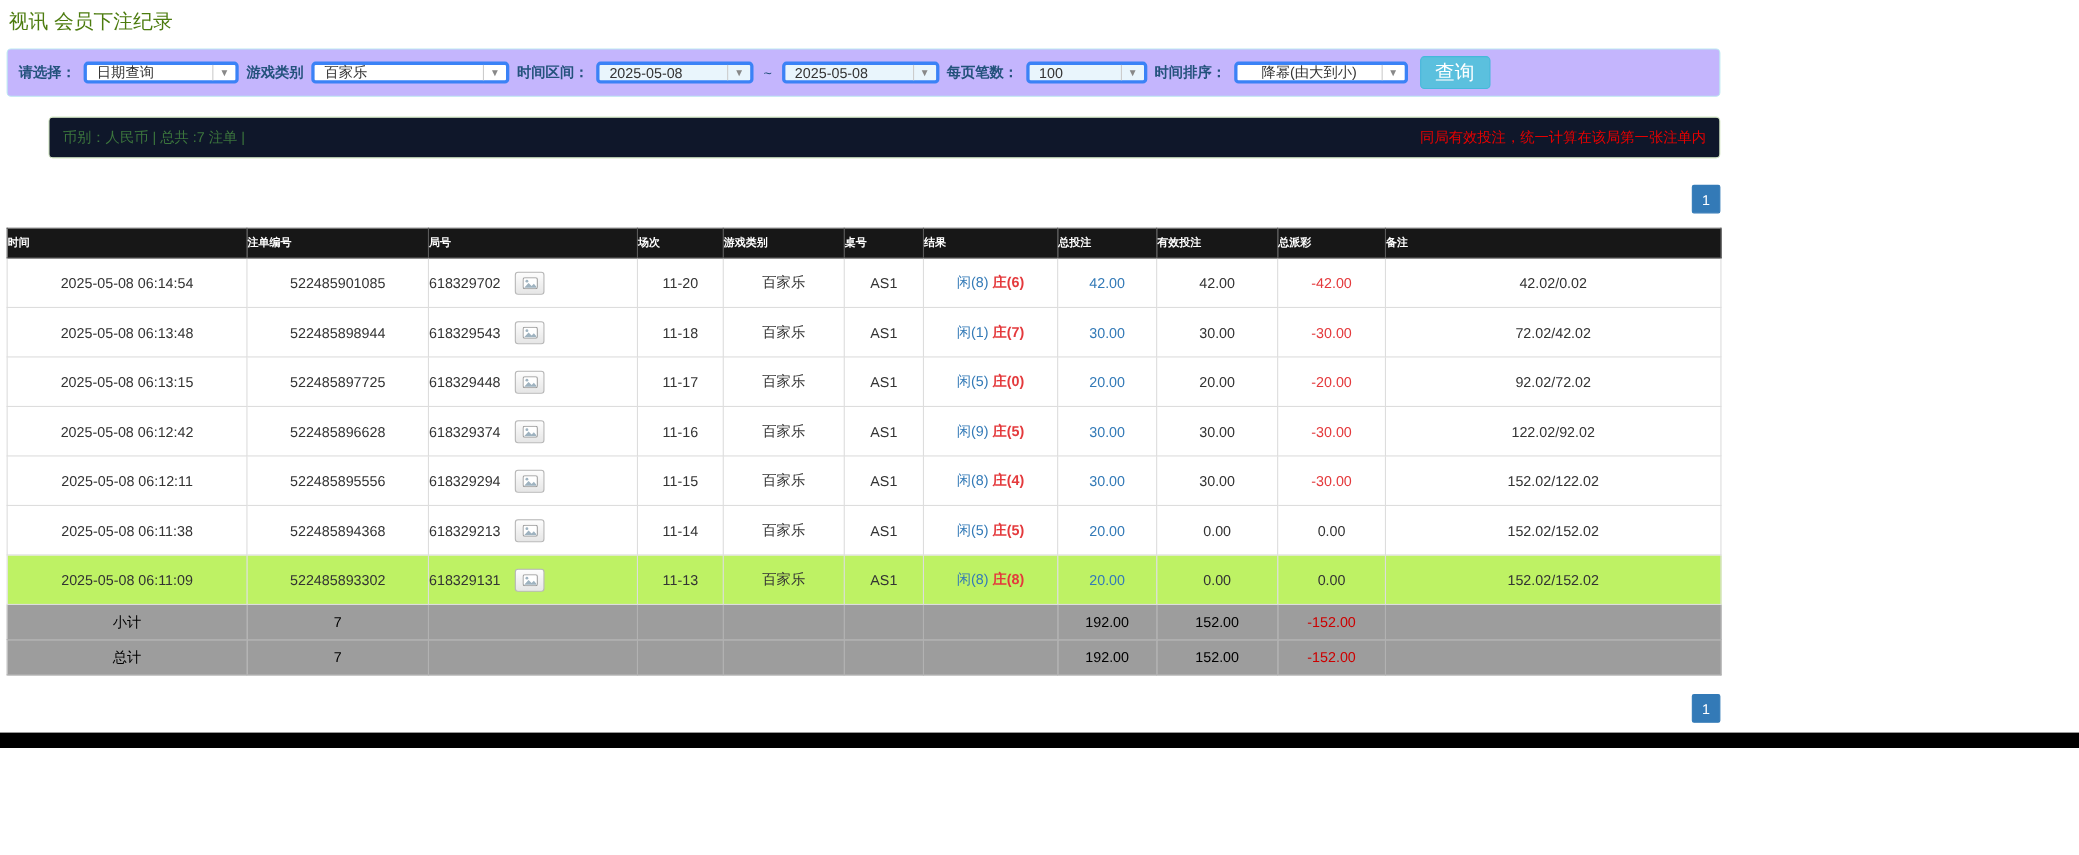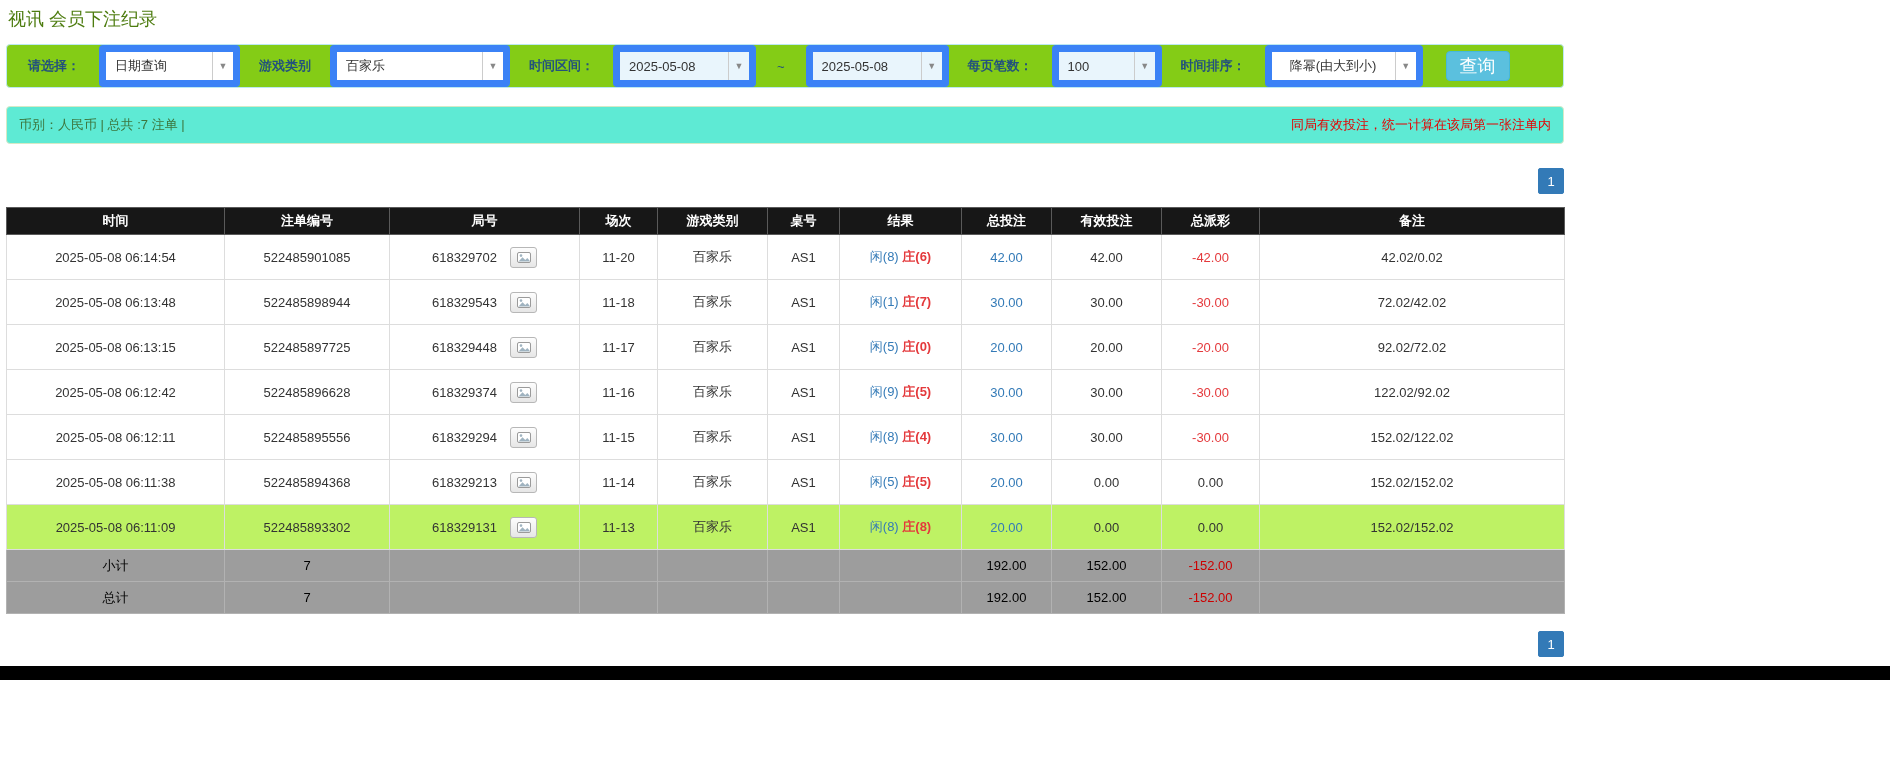--- a/index.html
+++ b/index.html
@@ -9,86 +9,86 @@
     position: relative; overflow: hidden;
     font-family: "Liberation Sans", "DejaVu Sans", sans-serif;
     font-size: 13px; color: #333;
   }
   .content { width: 1558px; margin-left: 6px; }
 
   .page-title { font-size: 18px; color: #4d7c0f; padding: 7px 2px 7px; font-weight: 400; }
 
   
   .filter-bar {
-    background: #84cc16; border: 1px solid #bce8f1; border-radius: 4px;
-    margin-top: 6px; height: 44px; padding: 0 21px;
-    display: flex; align-items: center; gap: 19px;
+    background: #c4b5fd; border: 1px solid #bce8f1; border-radius: 4px;
+    margin-top: 6px; height: 44px; padding: 0 10px;
+    display: flex; align-items: center; gap: 7px;
   }
   .filter-label { color: #23527c; font-weight: bold; white-space: nowrap; }
   .tilde { color: #23527c; padding: 0 2px; }
   .select {
-    background: #fff; border: 7px solid #3b82f6; border-radius: 4px;
-    height: 42px; display: flex; align-items: center; color: #333; cursor: pointer;
+    background: #fff; border: 3px solid #3b82f6; border-radius: 4px;
+    height: 20px; display: flex; align-items: center; color: #333; cursor: pointer;
   }
   .select .val { padding: 0 9px; flex: 1; white-space: nowrap; overflow: hidden; }
   .select .caret-box {
     width: 21px; align-self: stretch; border-left: 1px solid #ccc;
     display: flex; align-items: center; justify-content: center;
     color: #888; font-size: 9px;
   }
   .select.tint { background: #e9f5fc; }
   .w140 { width: 141px; } .w180 { width: 180px; } .w143 { width: 143px; }
   .w110 { width: 110px; } .w158 { width: 158px; text-align: center; }
   .btn-search {
     background: #5bc0de; border: 1px solid #46b8da; color: #fff;
     height: 30px; padding: 0 13px; border-radius: 4px; font-size: 18px;
     margin-left: 4px; cursor: pointer;
   }
 
   
   .summary-bar {
-    background: #5eead4; border: 1px solid #d6e9c6; border-radius: 4px;
+    background: #0f172a; border: 1px solid #d6e9c6; border-radius: 4px;
     margin-top: 18px; height: 38px; padding: 0 12px;
-    display: flex; align-items: center; justify-content: space-between;
+    display: flex; align-items: center; justify-content: space-between; margin-left: 38px;
   }
   .summary-left { color: #3c763d; }
   .summary-right { color: #e60000; }
 
   
   .pager { display: flex; justify-content: flex-end; }
   .pager.top { margin-top: 24px; margin-bottom: 13px; }
   .pager.bottom { margin-top: 17px; }
   .page-num {
     background: #337ab7; border: 1px solid #337ab7; color: #fff;
     min-width: 26px; height: 26px; border-radius: 2px;
     display: flex; align-items: center; justify-content: center; cursor: pointer;
   }
 
   
   table { border-collapse: collapse; width: 1558px; table-layout: fixed; }
   thead th {
     background: #171717; color: #fff; font-weight: bold; height: 27px;
-    border: 1px solid #5a5a5a; text-align: center; font-size: 13px;
+    border: 1px solid #5a5a5a; text-align: left; font-size: 10px;
   }
   tbody td {
     background: #fff; color: #333; height: 45px;
     border: 1px solid #ddd; text-align: center;
   }
   tr.highlight td { background: #bef264; }
   tfoot td {
     background: #9d9d9d; color: #000000; height: 32px;
     border: 1px solid #b2b2b2; text-align: center;
   }
   .player { color: #337ab7; }
   .banker { color: #e4393c; font-weight: bold; }
   .link-blue { color: #337ab7; cursor: pointer; }
   tbody .neg { color: #e4393c; }
   tfoot .neg { color: #cc0000; }
 
-  .round-cell { display: flex; align-items: center; justify-content: center; gap: 13px; }
+  .round-cell { display: flex; align-items: center; gap: 13px; }
   .icon-btn {
     width: 27px; height: 21px;
     background: linear-gradient(#fdfdfd, #e6e6e6);
     border: 1px solid #b7b7b7; border-radius: 3px;
     display: inline-flex; align-items: center; justify-content: center; cursor: pointer;
   }
 
   .black-bar { width: 1890px; height: 14px; background: #000; margin-top: 9px; }
 </style>
 </head>

